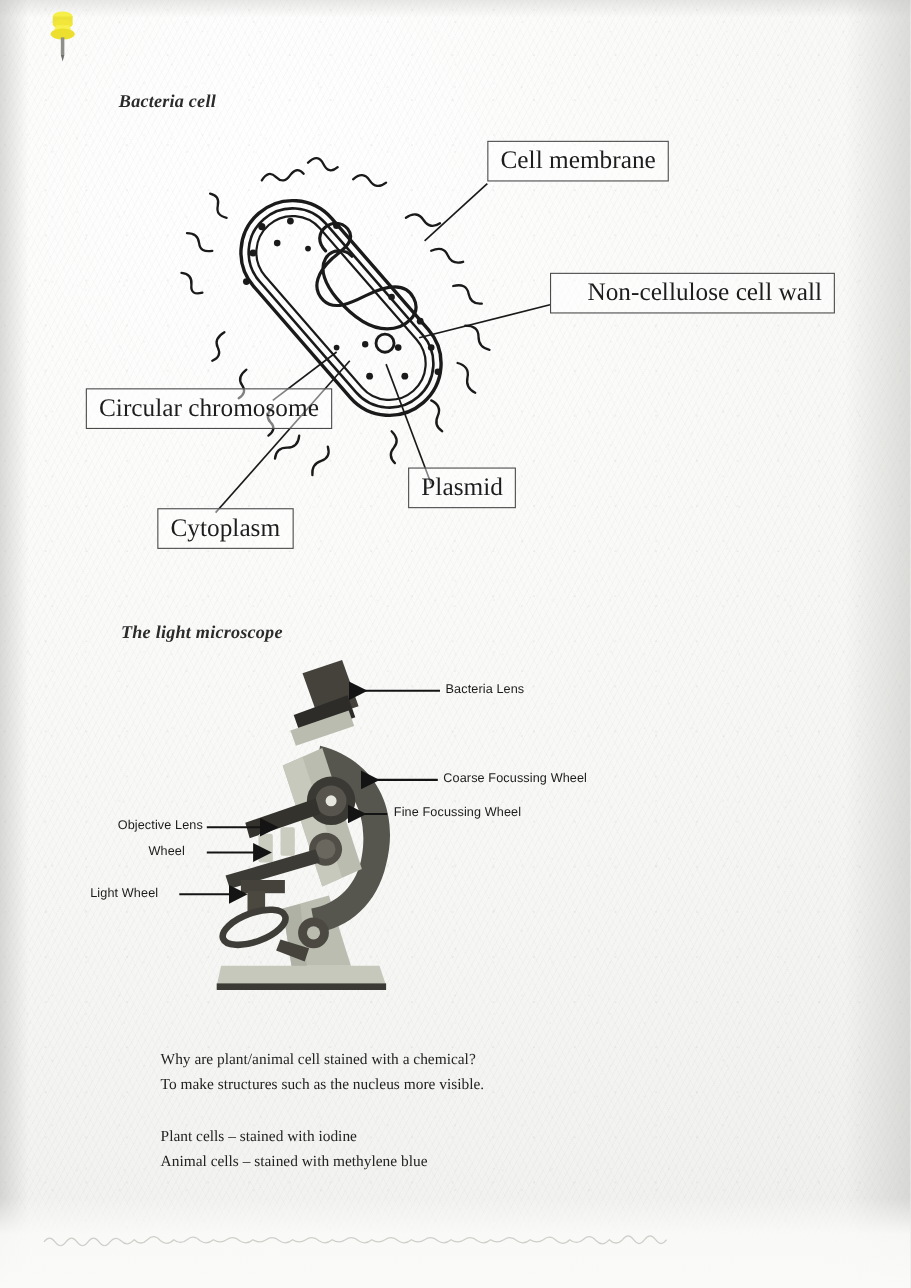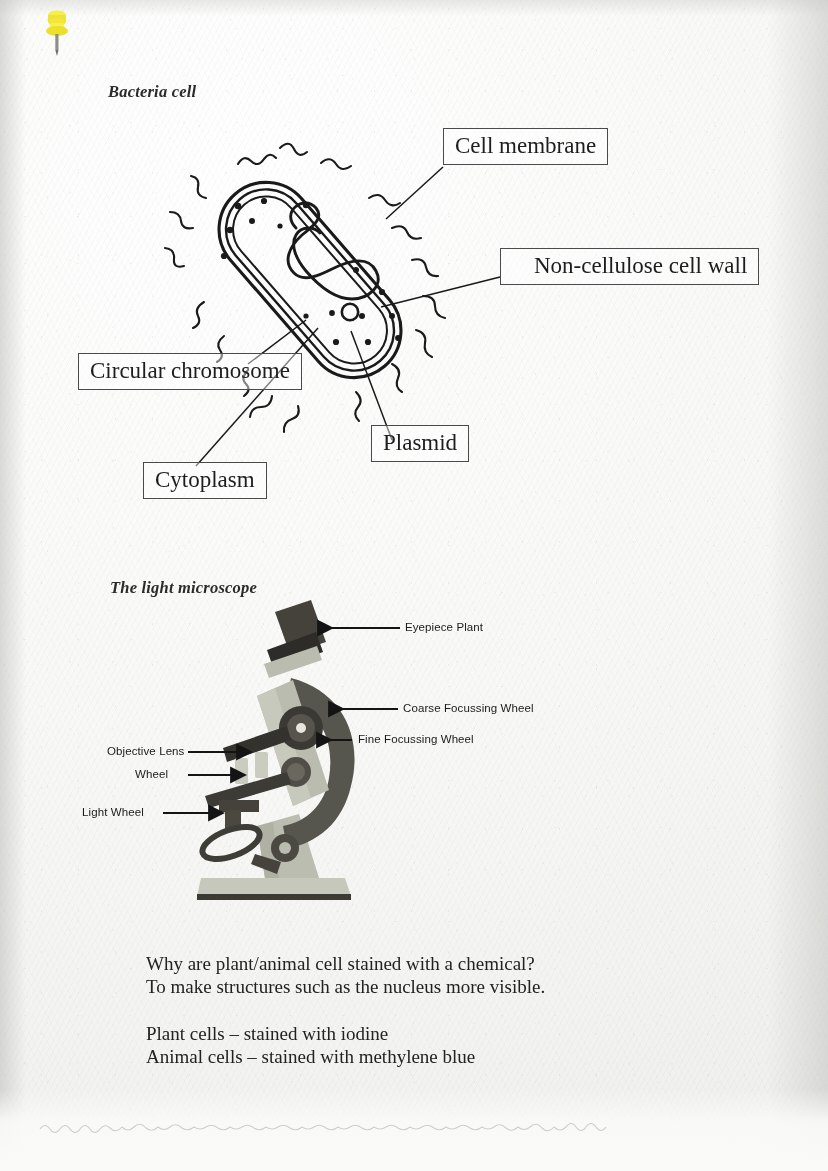--- a/index.html
+++ b/index.html
@@ -44,21 +44,21 @@
   .tear svg{position:absolute;left:0;top:26px;}
 
   
   .sec-title{position:absolute;font-style:italic;font-weight:600;
      font-size:16.5px;color:#2b2b2b;letter-spacing:.2px;}
 
   .lbl{position:absolute;border:1.3px solid #4a4a4a;background:rgba(255,255,255,.45);
      font-size:23px;color:#1d1d1d;padding:5px 11px 6px 11px;white-space:nowrap;
      line-height:1.05;}
 
-  .body-text{position:absolute;font-size:19px;color:#222;line-height:23px;white-space:pre-line;}
+  .body-text{position:absolute;font-size:14px;color:#222;line-height:23px;white-space:pre-line;}
 
   .mlbl{position:absolute;font-family:"Liberation Sans", sans-serif;
      font-size:11.5px;color:#1b1b1b;white-space:nowrap;letter-spacing:.1px;}
 
   svg{overflow:visible;}
   .ink{stroke:#1a1a1a;fill:none;}
 </style>
 </head>
 <body>
 
@@ -182,21 +182,21 @@
   </g>
 </svg>
 </div>
 
 <div class="lbl" style="left:443px;top:128px;">Cell membrane</div>
 <div class="lbl" style="left:500px;top:248px;padding-left:33px;">Non-cellulose cell wall</div>
 <div class="lbl" style="left:78px;top:353px;">Circular chromosome</div>
 <div class="lbl" style="left:371px;top:425px;">Plasmid</div>
 <div class="lbl" style="left:143px;top:462px;">Cytoplasm</div>
 
-<div class="sec-title" style="left:110px;top:578px;">The light microscope</div>
+<div class="sec-title" style="left:110px;top:565px;">The light microscope</div>
 
 <div style="position:absolute;left:195px;top:600px;">
 <svg width="190" height="330" viewBox="0 0 190 330">
 
   <g>
     <path d="M6,278 L150,278 L156,296 L2,296 Z" fill="#c6c8bb"></path>
     <rect x="2" y="294" width="154" height="6" fill="#3b3a35"></rect>
   </g>
 
   <path d="M62,226 L104,214 L124,278 L70,278 Z" fill="#babdb0"></path>
@@ -265,21 +265,21 @@
     <line x1="400" y1="628" x2="319" y2="628" marker-end="url(#arrL)"></line>
     <line x1="398" y1="709" x2="330" y2="709" marker-end="url(#arrL)"></line>
     <line x1="352" y1="740" x2="318" y2="740" marker-end="url(#arrL)"></line>
     <line x1="188" y1="752" x2="238" y2="752" marker-end="url(#arrR)"></line>
     <line x1="188" y1="775" x2="232" y2="775" marker-end="url(#arrR)"></line>
     <line x1="163" y1="813" x2="210" y2="813" marker-end="url(#arrR)"></line>
   </g>
 </svg>
 </div>
 
-<div class="mlbl" style="left:405px;top:621px;">Eyepiece Plant</div>
+<div class="mlbl" style="left:405px;top:621px;">Bacteria Lens</div>
 <div class="mlbl" style="left:403px;top:702px;">Coarse Focussing Wheel</div>
 <div class="mlbl" style="left:358px;top:733px;text-align:right;">Fine Focussing Wheel</div>
 <div class="mlbl" style="left:107px;top:745px;">Objective Lens</div>
 <div class="mlbl" style="left:135px;top:768px;">Wheel</div>
 <div class="mlbl" style="left:82px;top:806px;">Light Wheel</div>
 
 <div class="body-text" style="left:146px;top:952px;">Why are plant/animal cell stained with a chemical?
 To make structures such as the nucleus more visible.</div>
 <div class="body-text" style="left:146px;top:1022px;">Plant cells – stained with iodine
 Animal cells – stained with methylene blue</div>

